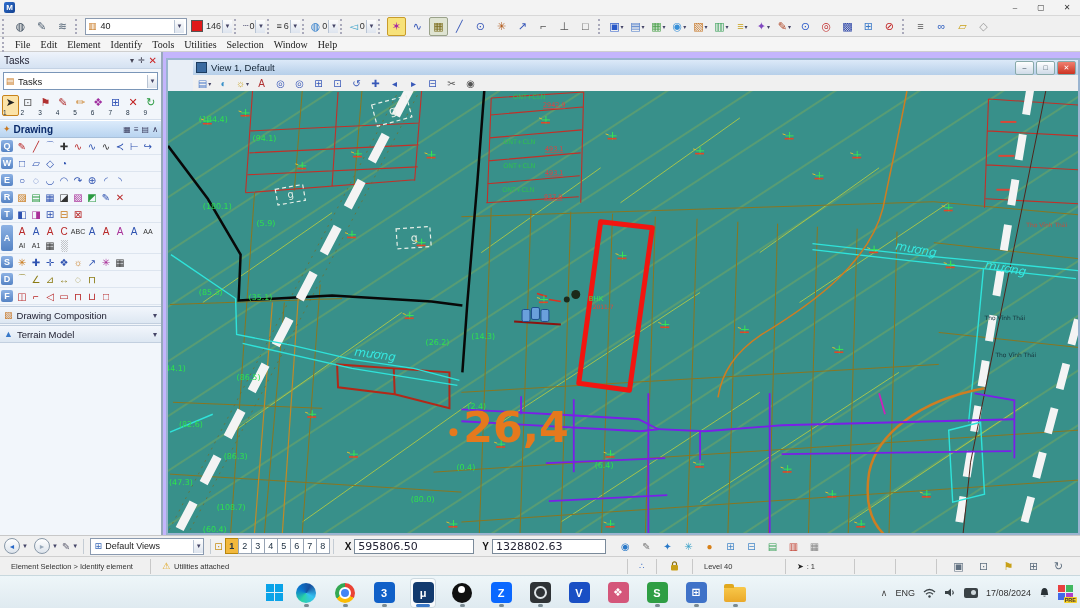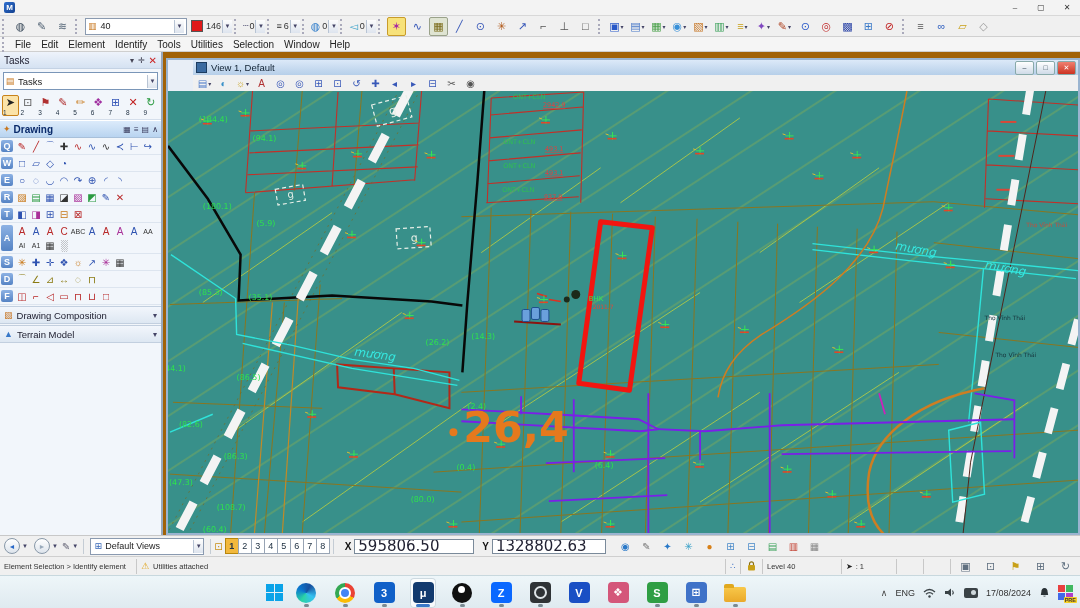--- a/index.html
+++ b/index.html
@@ -21,23 +21,23 @@
   .drop{width:9px;height:13px;display:flex;align-items:center;justify-content:center;font-size:6px;color:#446;background:linear-gradient(#fdfdfd,#dde4ee);border-left:1px solid #b8c4d4;}
   .swatch{width:10px;height:10px;background:#e01818;border:1px solid #555;margin:0 2px;}
   .mini{font-size:9px;margin:0 1px;}
   .tbi{width:17px;height:17px;display:flex;align-items:center;justify-content:center;font-size:11px;margin:0 1px;border:1px solid transparent;border-radius:2px;position:relative;}
   .tbi.hl{background:#f7e27a;border:1px solid #c89b2a;}
   .tbi.pr{background:#dfe4d2;border:1px solid #9aa28a;}
   .tbi .dr{font-size:6px;color:#446;margin-left:1px;}
   
   .menubar{position:absolute;left:0;top:37px;width:1080px;height:15px;background:#f5f5f5;border-bottom:1px solid #cfcfcf;
     display:flex;align-items:center;font-size:10px;color:#222;box-sizing:border-box;}
-  .menu{padding:0 5px;height:100%;display:flex;align-items:center;}
-  
-  .workspace{position:absolute;left:0;top:52px;width:1080px;height:483px;background:#a16207;}
+  .menu{padding:0 5px;height:100%;display:flex;align-items:center;font-family:Liberation Serif, serif;}
+  
+  .workspace{position:absolute;left:0;top:52px;width:1080px;height:483px;background:#c4b5fd;}
   
   .tasks{position:absolute;left:0;top:0;width:163px;height:483px;background:#f2f6fb;border-right:2px solid #98a8bc;box-sizing:border-box;}
   .thead{height:16px;background:linear-gradient(#eef3fb,#d5e2f2);display:flex;align-items:center;font-size:10px;color:#223;padding:0 4px;border-bottom:1px solid #c4d2e4;}
   .thead .sp{margin-left:auto;display:flex;gap:4px;align-items:center;}
   .thead .hic{font-size:8px;color:#445;}
   .thead .hx{color:#c22;font-weight:bold;font-size:10px;}
   .tcombo{display:flex;align-items:center;margin:3px 3px;background:#fff;border:1px solid #7a96b8;height:16px;font-size:9.5px;}
   .tcombo .ci{width:12px;text-align:center;color:#c87820;font-size:9px;}
   .tcombo .cv{flex:1;color:#222;padding-left:2px;}
   .maintools{display:flex;padding:2px 2px 3px 2px;gap:1px;border-bottom:1px solid #d5dfec;}
@@ -75,27 +75,27 @@
     display:flex;align-items:center;justify-content:center;font-size:7px;color:#2868c8;margin-left:4px;}
   .tinydrop{font-size:6px;color:#446;margin:0 2px;}
   .navcombo{display:flex;align-items:center;background:#fff;border:1px solid #8a9ab0;height:15px;margin:0 3px;width:112px;}
   .navcombo .ci{width:14px;text-align:center;color:#3868b8;font-size:9px;}
   .navcombo .cv{flex:1;font-size:9px;color:#222;}
   .pages{display:flex;margin-left:3px;}
   .page{width:12px;height:14px;border:1px solid #98a4b4;background:#fff;display:flex;align-items:center;justify-content:center;font-size:9px;color:#234;margin-left:-1px;}
   .page.active{background:#f2b83c;border-color:#b8860b;font-weight:bold;}
   .coord{display:flex;align-items:center;margin-left:8px;}
   .coord .cl{font-weight:bold;font-size:10px;color:#111;margin-right:3px;}
-  .coord input{width:112px;height:13px;border:1px solid #7a8a9a;font-size:15px;padding:0 3px;font-family:"DejaVu Sans",sans-serif;color:#223;}
+  .coord input{width:112px;height:13px;border:1px solid #7a8a9a;font-size:11px;padding:0 3px;font-family:"DejaVu Sans",sans-serif;color:#223;}
   .navicons{display:flex;margin-left:10px;gap:2px;}
   .navicons .tbi{width:15px;height:15px;font-size:10px;}
   
   .statusrow{position:absolute;left:0;top:556px;width:1080px;height:19px;background:#f0f0f0;border-top:1px solid #cfcfcf;
     display:flex;align-items:center;font-size:7.5px;color:#333;box-sizing:border-box;}
-  .scell{height:15px;display:flex;align-items:center;padding:0 4px;border-right:1px solid #c8c8c8;white-space:nowrap;overflow:hidden;}
+  .scell{height:15px;display:flex;align-items:center;padding:0 11px;border-right:1px solid #c8c8c8;white-space:nowrap;overflow:hidden;}
   .scell.tool{width:128px;}
   .scell.msg{width:178px;border-right:none;}
   .warn{color:#e0a010;font-size:9px;margin-right:4px;}
   .sright{margin-left:auto;display:flex;align-items:center;height:100%;}
   .sright .scell{border-left:1px solid #c8c8c8;border-right:none;}
   .lockic{margin:0 2px;}
   
   .taskbar{position:absolute;left:0;top:575px;width:1080px;height:33px;background:linear-gradient(#eef6f9,#dfeaf0);border-top:1px solid #c8d8de;box-sizing:border-box;}
   .tbleft{position:absolute;left:266px;top:0;height:33px;display:flex;align-items:center;gap:10px;}
   .startbtn{width:17px;height:17px;display:grid;grid-template-columns:8px 8px;grid-template-rows:8px 8px;gap:1px;}

